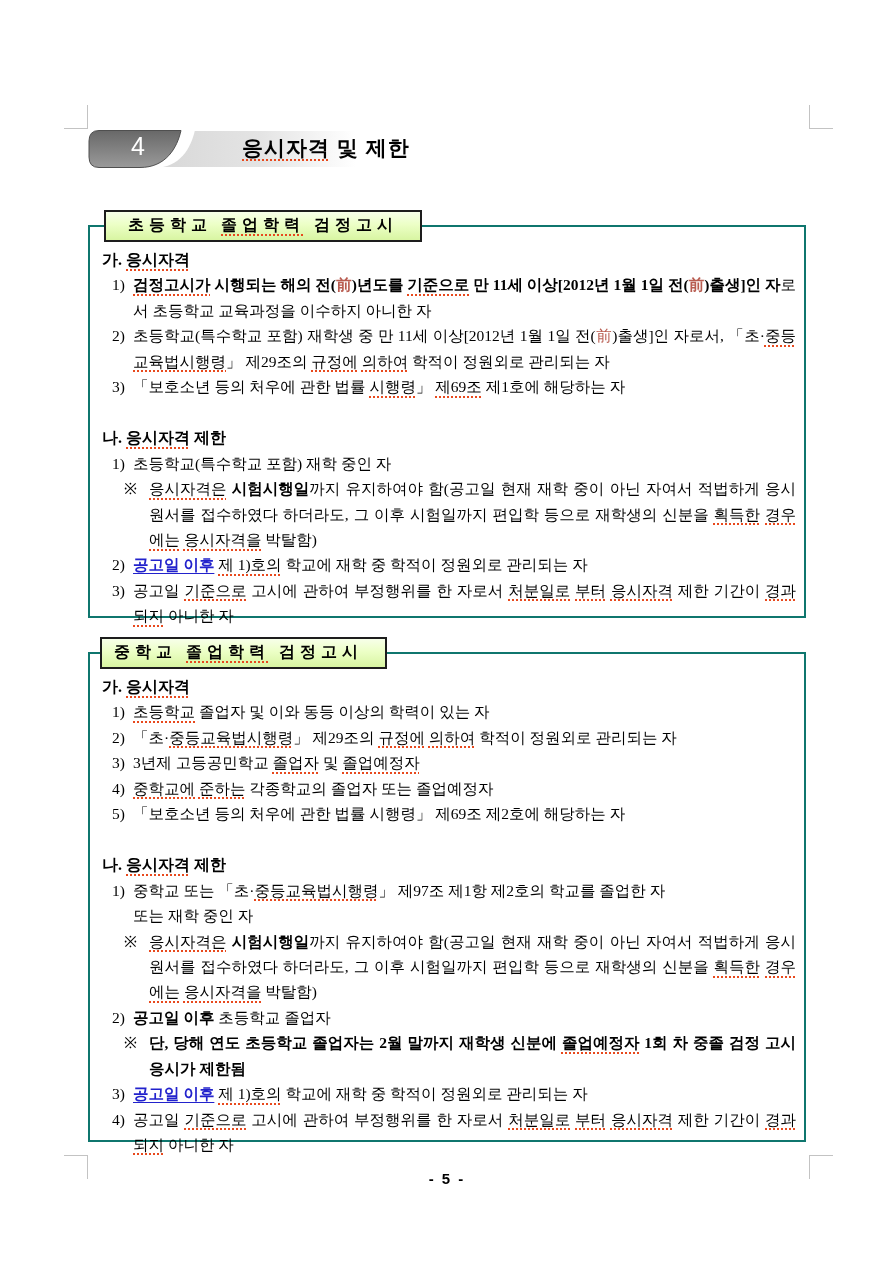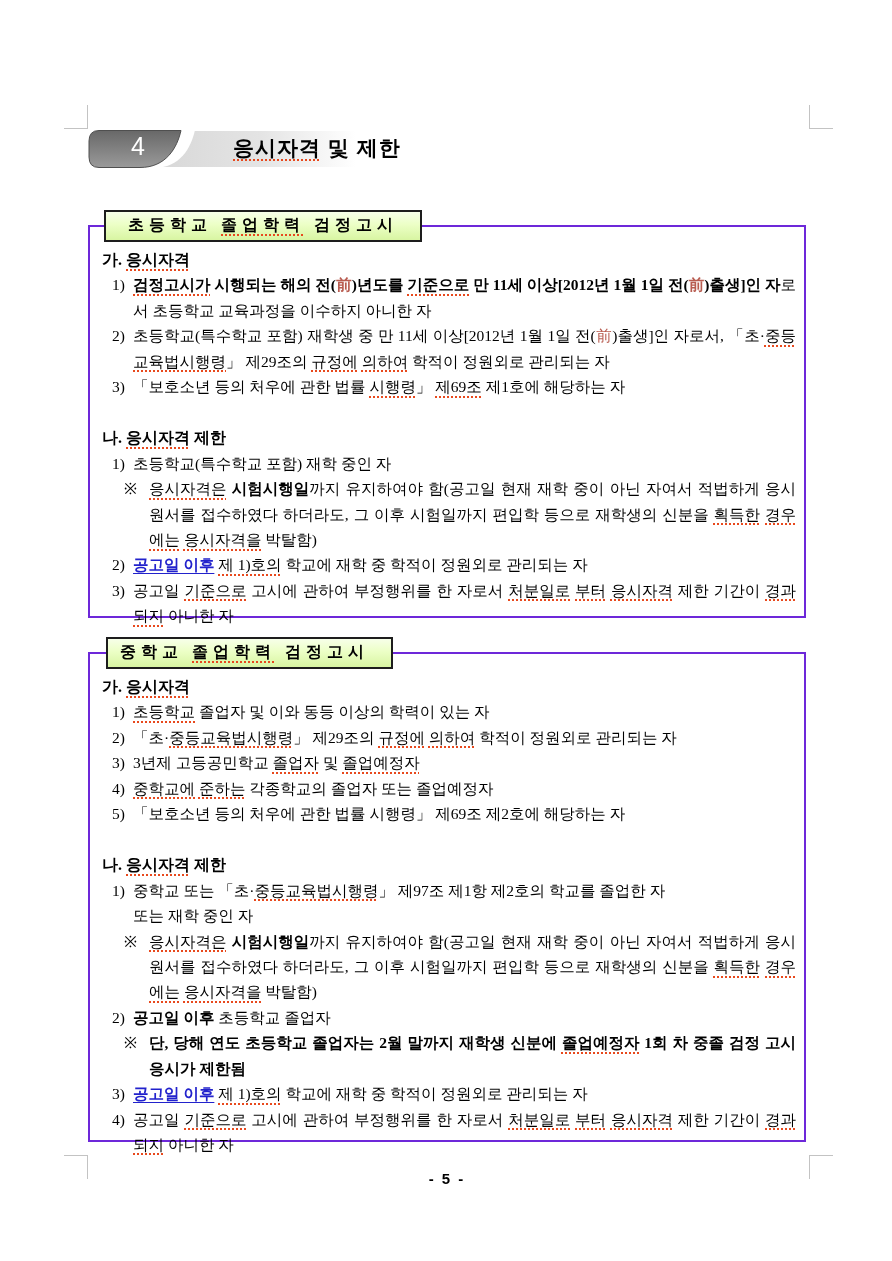--- a/index.html
+++ b/index.html
@@ -12,33 +12,33 @@
   .crop.bl{left:64px;top:1155px;border-right:1px solid #c3c3c3;border-top:1px solid #c3c3c3;}
   .crop.br{left:809px;top:1155px;border-left:1px solid #c3c3c3;border-top:1px solid #c3c3c3;}
 
   .content{position:absolute;left:88px;top:130px;width:718px;}
 
   
   .hdr{position:relative;width:280px;height:38px;}
   .hdr svg{position:absolute;left:0;top:0;}
   .hdr .num{position:absolute;left:30px;top:2px;width:40px;color:#fff;font-size:25px;
             font-family:"Liberation Sans",sans-serif;text-align:center;}
-  .hdr .ttl{position:absolute;left:145px;top:4px;width:260px;font-size:21px;font-weight:bold;
+  .hdr .ttl{position:absolute;left:154px;top:4px;width:260px;font-size:21px;font-weight:bold;
             letter-spacing:1px;white-space:nowrap;font-family:"Liberation Sans",sans-serif;}
 
   
   .tbox{position:relative;z-index:2;display:inline-block;margin-left:16px;
         border:2px solid #1d1d1d;padding:3px 22px 4px 22px;
         background:linear-gradient(180deg,#f7ffe9 0%,#ecffc6 45%,#d8f5a2 100%);
         font-size:16px;font-weight:bold;letter-spacing:5px;white-space:nowrap;}
   .sec1 .tbox{margin-top:42px;}
-  .sec2 .tbox{margin-top:19px;margin-left:18px;padding-left:12px;}
+  .sec2 .tbox{margin-top:19px;margin-left:12px;padding-left:12px;}
 
   
-  .sbody{position:relative;z-index:1;margin-top:-17px;border:2px solid #6d28d9;
+  .sbody{position:relative;z-index:1;margin-top:-17px;border:2px solid #0f766e;
          box-sizing:border-box;padding:20px 8px 0 12px;}
   .sec1 .sbody{height:393px;}
   .sec2 .sbody{height:490px;}
 
   
   .row{display:flex;font-size:15.5px;line-height:25.4px;}
   .row .marker{flex:none;}
   .row .itext{flex:1;text-align:justify;}
   .lv0{font-weight:bold;font-size:16px;}
   .lv0 .marker{width:0;}

